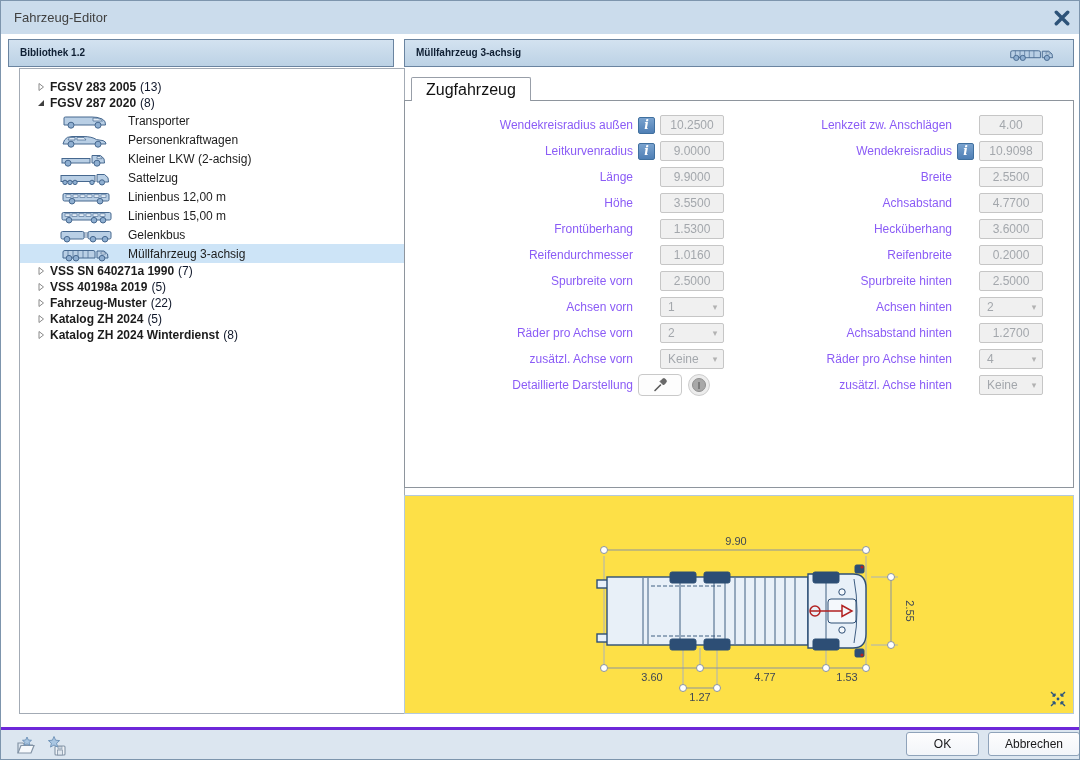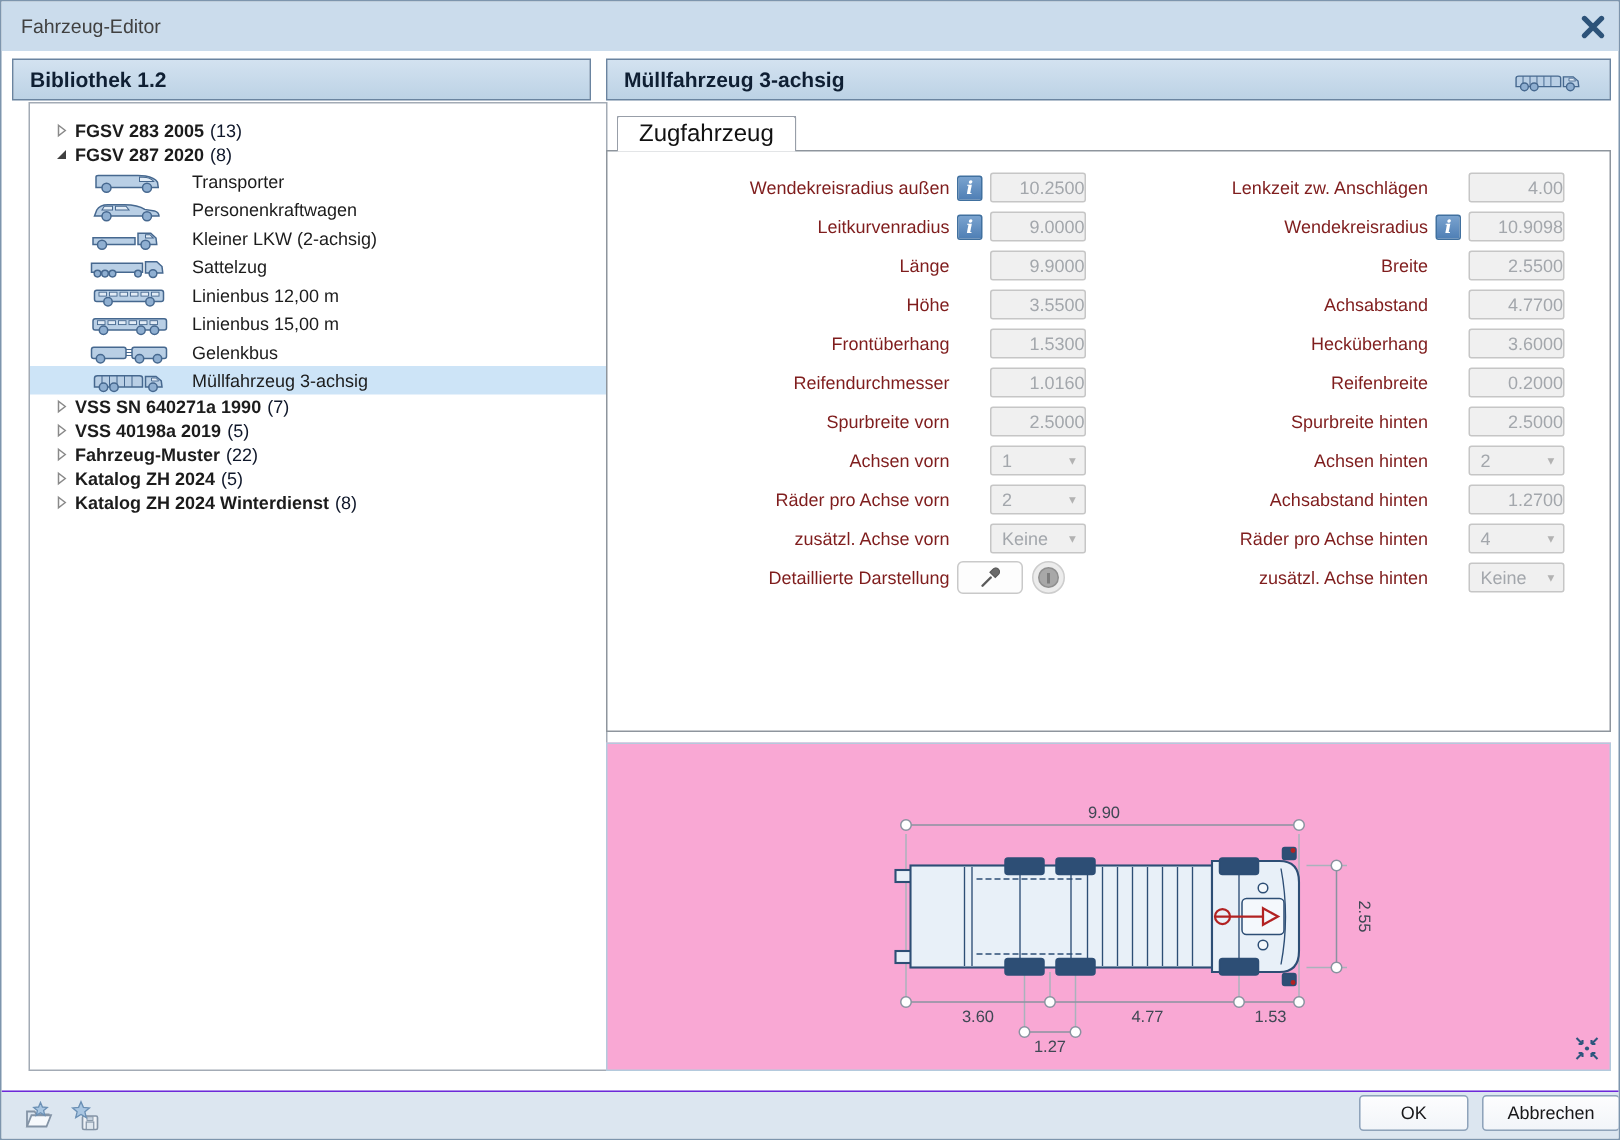--- a/index.html
+++ b/index.html
@@ -12,21 +12,21 @@
   }
   
   .titlebar { position:absolute; left:0; top:0; width:1080px; height:33px; background:#cbdcec; }
   .titlebar .title { position:absolute; left:13px; top:0; line-height:33px; font-size:13px; color:#404040; }
   .closebtn { position:absolute; right:11px; top:9px; width:16px; height:16px; cursor:pointer; }
   
   .phead {
     position:absolute; height:28px;
     background:linear-gradient(#d3e2f0,#bcd2e5);
     border:1px solid #6a84a0;
-    line-height:26px; font-weight:bold; font-size:14px; color:#0f1f33;
+    line-height:26px; font-weight:bold; font-size:10px; color:#0f1f33;
     padding-left:11px;
   }
   .phead-lib { left:7px; top:38px; width:386px; }
   .phead-veh { left:403px; top:38px; width:670px; }
   .phead-veh .truckico { position:absolute; right:14px; top:3px; }
   
   .treebox {
     position:absolute; left:18px; top:67px; width:386px; height:646px;
     background:#ffffff; border:1px solid #a3abb5; overflow:hidden;
   }
@@ -45,32 +45,32 @@
     border-radius:2px 2px 0 0; padding:0 14px; line-height:23px; font-size:16px; color:#111;
   }
   .formpanel {
     position:absolute; left:403px; top:99px; width:670px; height:388px;
     background:#ffffff; border:1px solid #8e959d;
   }
   .fcol { position:absolute; top:11px; }
   .fcol-left  { left:16px;  width:303px; }
   .fcol-right { left:336px; width:302px; }
   .frow { display:flex; align-items:center; height:26px; }
-  .flabel { flex:1; text-align:right; padding-right:5px; color:#7f1d1d; }
+  .flabel { flex:1; text-align:right; padding-right:5px; color:#8b5cf6; }
   .islot { width:22px; flex:0 0 auto; display:flex; align-items:center; }
   .iinfo {
     width:17px; height:17px; display:inline-block; text-align:center;
     background:linear-gradient(#7aa3cf,#4f7fb5); border:1px solid #40709f; border-radius:2px;
     color:#ffffff; font-family:"DejaVu Serif", serif; font-weight:bold; font-style:italic;
     font-size:12px; line-height:15px; cursor:pointer;
   }
   .fld {
     width:64px; height:20px; flex:0 0 auto;
     background:#f0f0f0; border:1px solid #c6c6c6; border-radius:2px;
-    color:#a3a7ac; text-align:right; line-height:18px; font-size:12px;
+    color:#a3a7ac; text-align:center; line-height:18px; font-size:12px;
   }
   .fld.sel { display:flex; align-items:center; text-align:left; }
   .selval { flex:1; padding-left:7px; }
   .selarrow { width:16px; color:#b2b2b2; font-size:9px; text-align:center; }
   .btnrow { display:flex; align-items:center; gap:6px; width:86px; flex:0 0 auto; }
   .btn-pipette {
     width:44px; height:22px; background:#fdfdfd; border:1px solid #c9c9c9; border-radius:4px;
     display:flex; align-items:center; justify-content:center; cursor:pointer;
   }
   .btn-circle {
@@ -80,28 +80,28 @@
   .btn-circle .inner {
     width:14px; height:14px; border-radius:50%; background:#a8a8a8; border:1px solid #8f8f8f;
     position:relative;
   }
   .btn-circle .inner::after {
     content:""; position:absolute; left:5px; top:3px; width:2px; height:7px; background:#7c7c7c;
   }
   
   .drawpanel {
     position:absolute; left:403px; top:494px; width:670px; height:219px;
-    background:#f9a8d4; border:1px solid #b4cadd;
+    background:#fde047; border:1px solid #b4cadd;
   }
   .drawpanel svg.plan { position:absolute; left:0; top:0; }
   .fitico { position:absolute; right:6px; bottom:5px; cursor:pointer; }
   
   .footer {
     position:absolute; left:0; top:726px; width:1080px; height:34px;
-    background:#dce6f0; border-top:1px solid #6d28d9;
+    background:#dce6f0; border-top:3px solid #6d28d9;
   }
   .fico { position:absolute; top:5px; width:22px; height:22px; cursor:pointer; }
   .fico1 { left:14px; } .fico2 { left:44px; }
   .fbtn {
     position:absolute; top:2px; height:24px; background:linear-gradient(#fdfdfe,#f2f5f9);
     border:1px solid #8fa3ba; border-radius:3px; font-family:"Liberation Sans",sans-serif;
     font-size:12px; color:#18181a; cursor:pointer;
   }
   .fbtn-ok { left:905px; width:73px; }
   .fbtn-cancel { left:987px; width:92px; }

